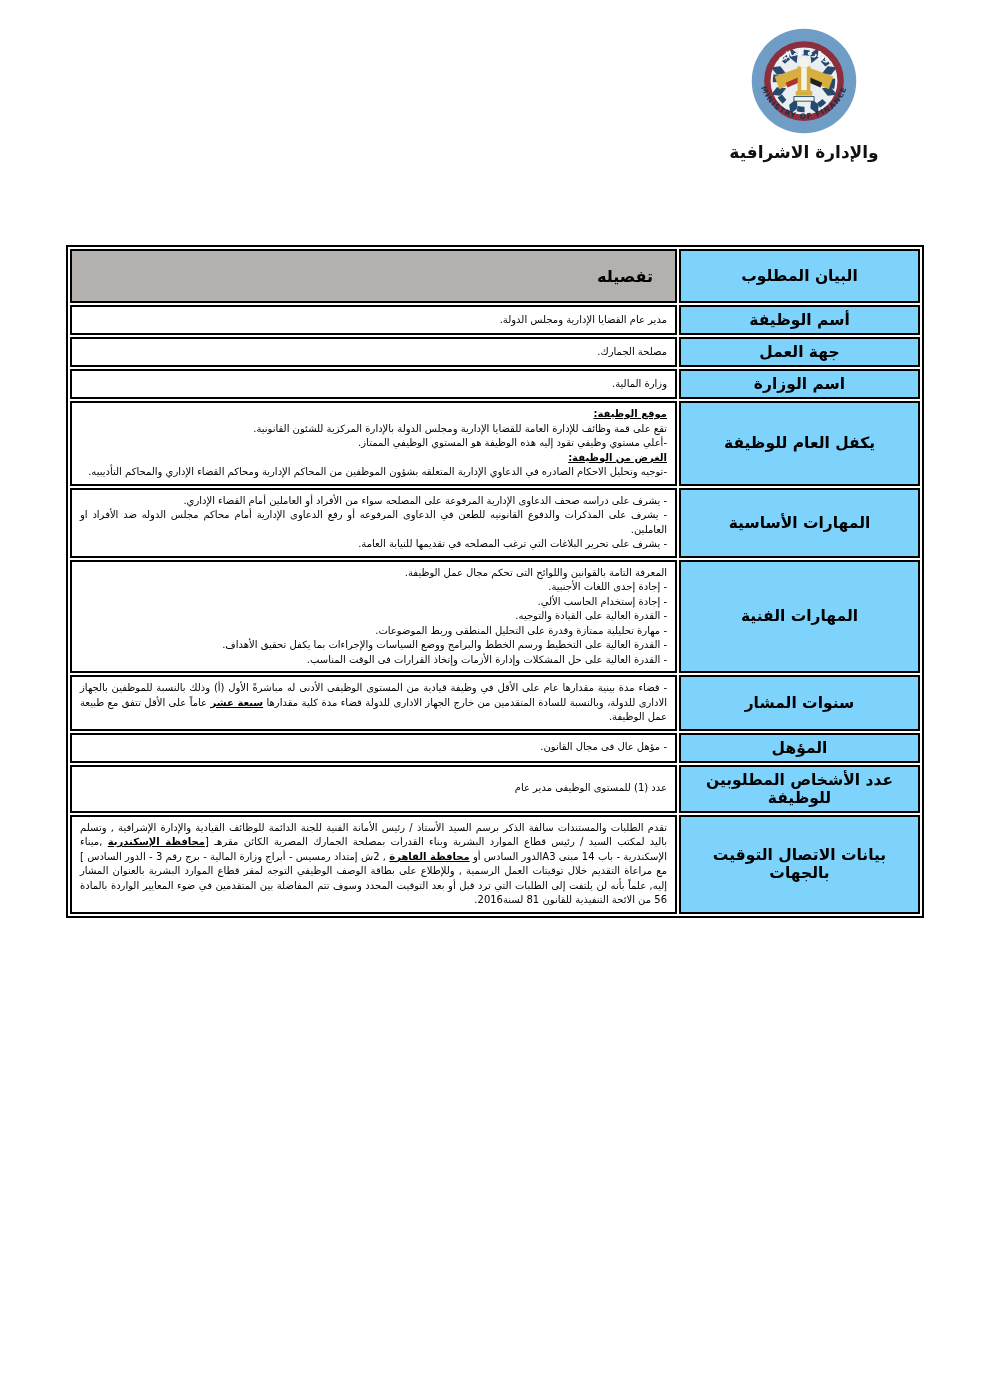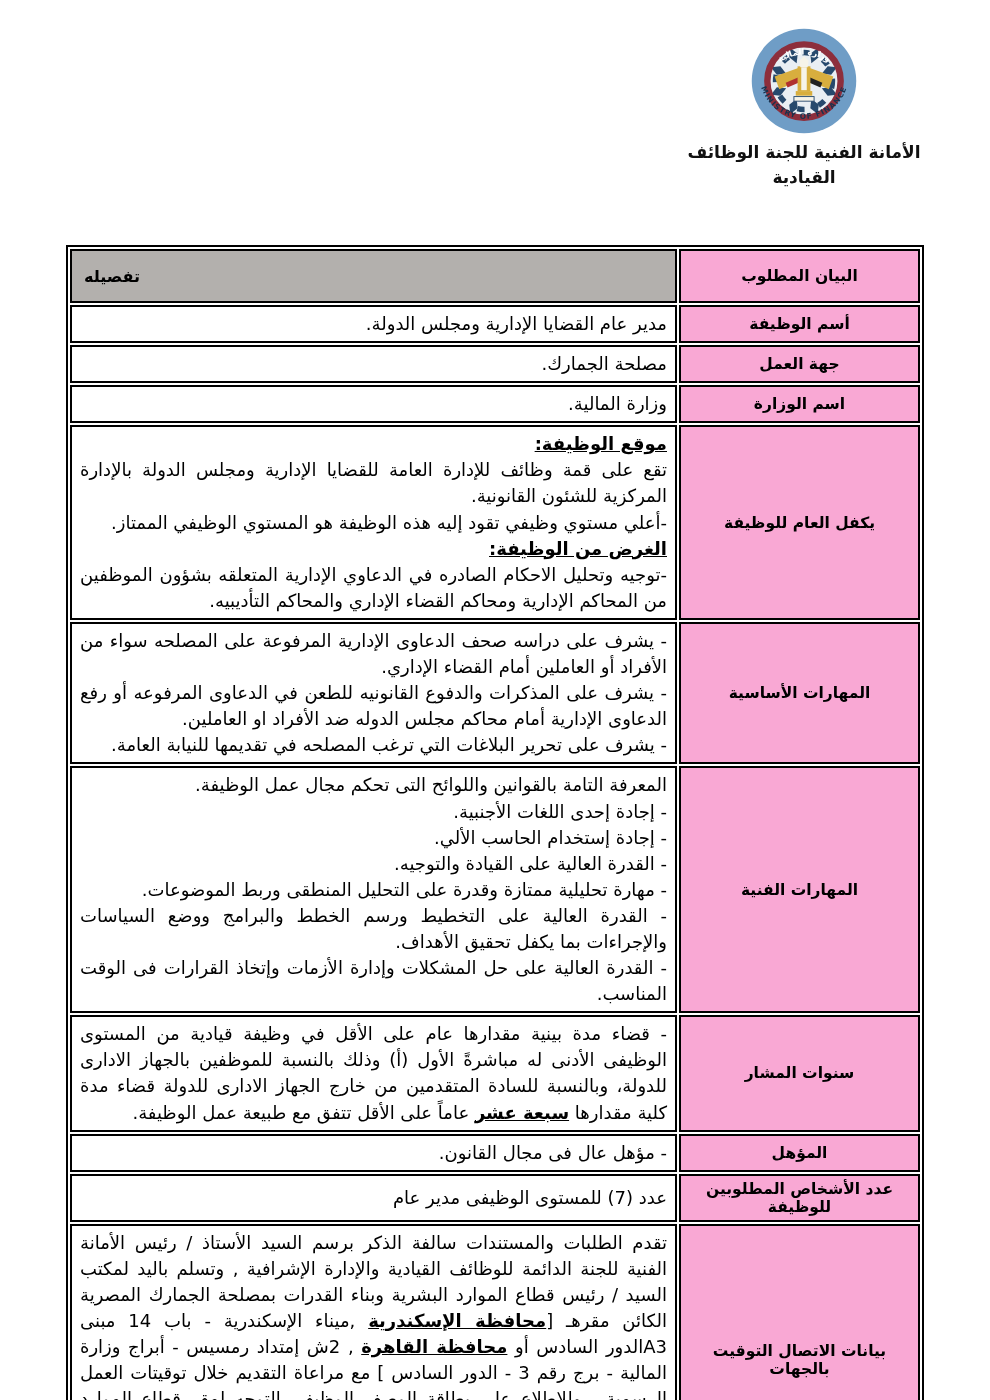--- a/index.html
+++ b/index.html
@@ -28,39 +28,39 @@
   table.doc {
     width: 100%;
     border-collapse: separate;
     border-spacing: 2px;
     border: 2px solid #000;
     direction: rtl;
     background: #fff;
   }
   table.doc td, table.doc th { border: 2px solid #000; vertical-align: middle; }
   th.label-head, td.label-cell {
-    background: #f9a8d4;
+    background: #7dd3fc;
     font-weight: bold;
     text-align: center;
     font-size: 15.5px;
     padding: 4px 4px;
     width: 229px;
   }
   th.detail-head {
     background: #b3b0ad;
     font-weight: bold;
-    text-align: left;
+    text-align: right;
     font-size: 16px;
-    padding: 4px 12px;
+    padding: 4px 22px;
   }
   thead th { height: 42px; }
   td.detail-cell {
     background: #fff;
     padding: 4px 8px;
-    font-size: 18px;
+    font-size: 10px;
     line-height: 1.45;
   }
   .para { text-align: justify; direction: rtl; }
   .para .b { font-weight: bold; }
   .para .u { text-decoration: underline; margin-top: 16px; }
 
   
   .arc-ar { font-size: 9px; fill: #ffffff; font-weight: bold; letter-spacing: 1px; }
   .arc-en { font-size: 8px; fill: #16324f; font-weight: bold; letter-spacing: 1.2px; }
 </style>
@@ -101,21 +101,21 @@
           <rect x="57" y="45" width="6" height="25" fill="#f6f3e9"></rect>
           <polygon points="60,33 65,38 64,45 56,45 55,38" fill="#f6f3e9"></polygon>
           <rect x="51" y="71" width="18" height="5" fill="#d8ae3e"></rect>
           <rect x="49" y="77" width="22" height="5" fill="#f6f3e9" stroke="#27496d" stroke-width="1"></rect>
         </g>
         <text class="arc-ar"><textPath href="#arcTop" startOffset="50%" text-anchor="middle">وزارة المالية</textPath></text>
         <text class="arc-en"><textPath href="#arcBottom" startOffset="50%" text-anchor="middle">MINISTRY OF FINANCE</textPath></text>
       </svg>
     </div>
     <div class="org-title">
-      <div>الأمانة الفنية للجنة الوظائف القيادية</div>
+      <div>والإدارة الاشرافية</div>
     </div>
   </div>
 
   <div class="doc-table-wrap">
     <table class="doc" dir="rtl">
       <colgroup>
           <col style="width:229px">
           <col>
         </colgroup>
       <thead>
@@ -181,21 +181,21 @@
           </tr>
           <tr>
             <td class="label-cell">المؤهل</td>
             <td class="detail-cell">
               <div class="para"><span>- مؤهل عال فى مجال القانون.</span></div>
             </td>
           </tr>
           <tr>
             <td class="label-cell">عدد الأشخاص المطلوبين للوظيفة</td>
             <td class="detail-cell">
-              <div class="para"><span>عدد (7) للمستوى الوظيفى مدير عام</span></div>
+              <div class="para"><span>عدد (1) للمستوى الوظيفى مدير عام</span></div>
             </td>
           </tr>
           <tr>
             <td class="label-cell">بيانات الاتصال التوقيت بالجهات</td>
             <td class="detail-cell">
               <div class="para"><span>تقدم الطلبات والمستندات سالفة الذكر برسم السيد الأستاذ / رئيس الأمانة الفنية للجنة الدائمة للوظائف القيادية والإدارة الإشرافية , وتسلم باليد لمكتب السيد / رئيس قطاع الموارد البشرية وبناء القدرات بمصلحة الجمارك المصرية الكائن مقرهـ  [</span><span class="b u">محافظة الإسكندرية</span><span> ,ميناء الإسكندرية - باب 14 مبنى A3الدور السادس أو </span><span class="b u">محافظة القاهرة</span><span> , 2ش إمتداد رمسيس - أبراج وزارة المالية - برج رقم 3 - الدور السادس ] مع مراعاة التقديم خلال توقيتات العمل الرسمية , وللإطلاع على بطاقة الوصف الوظيفي التوجه لمقر قطاع الموارد البشرية بالعنوان المشار إليه, علماً بأنه لن يلتفت إلى الطلبات التي ترد قبل أو بعد التوقيت المحدد وسوف تتم المفاضلة بين المتقدمين في ضوء المعايير الواردة بالمادة 56 من الائحة التنفيذية للقانون 81 لسنة2016.</span></div>
             </td>
           </tr>
         </tbody>
     </table>

